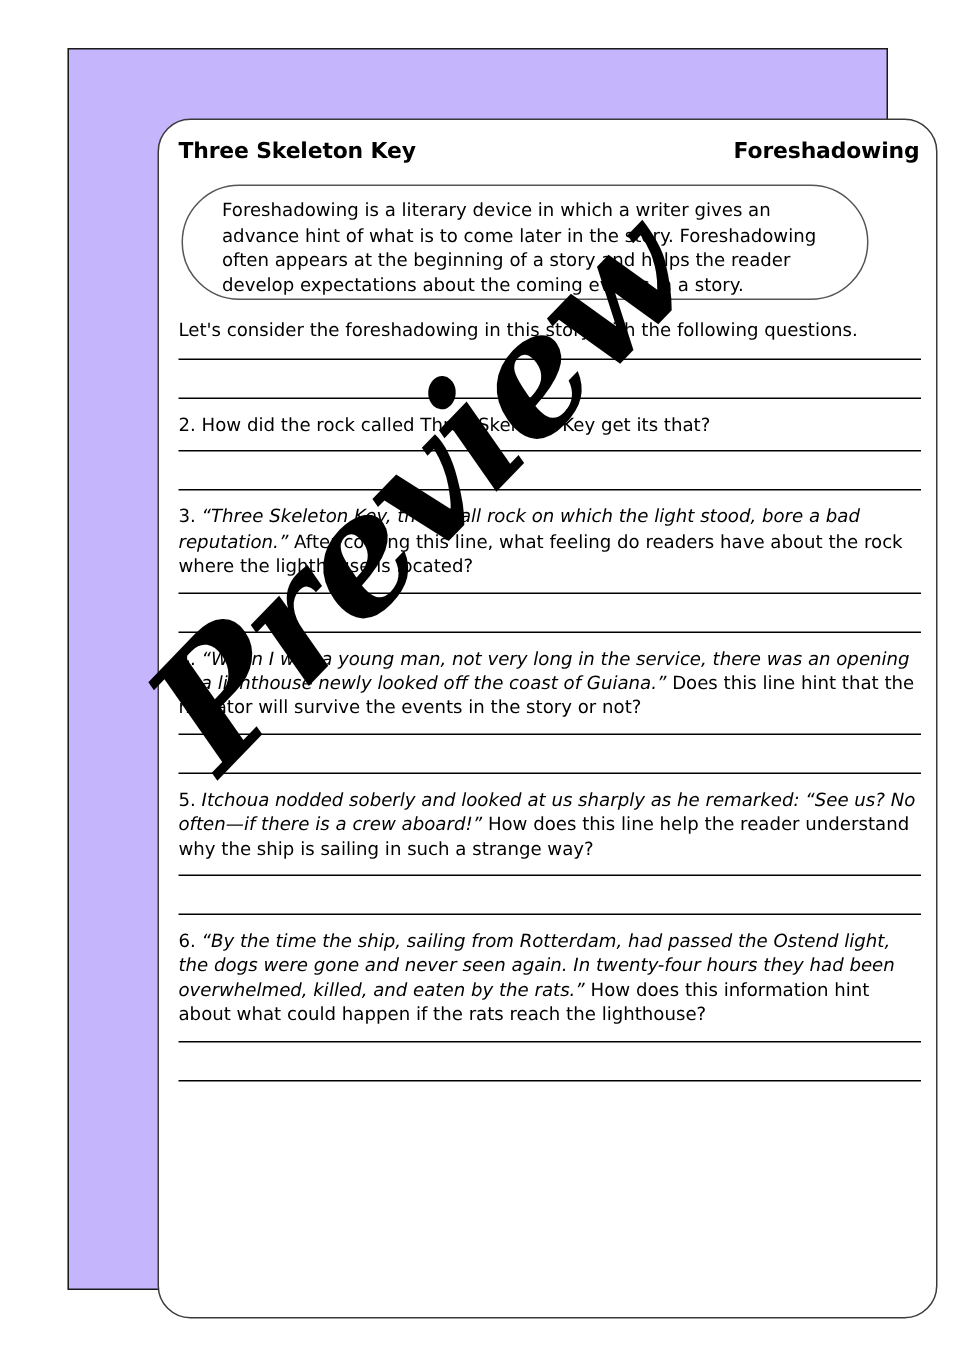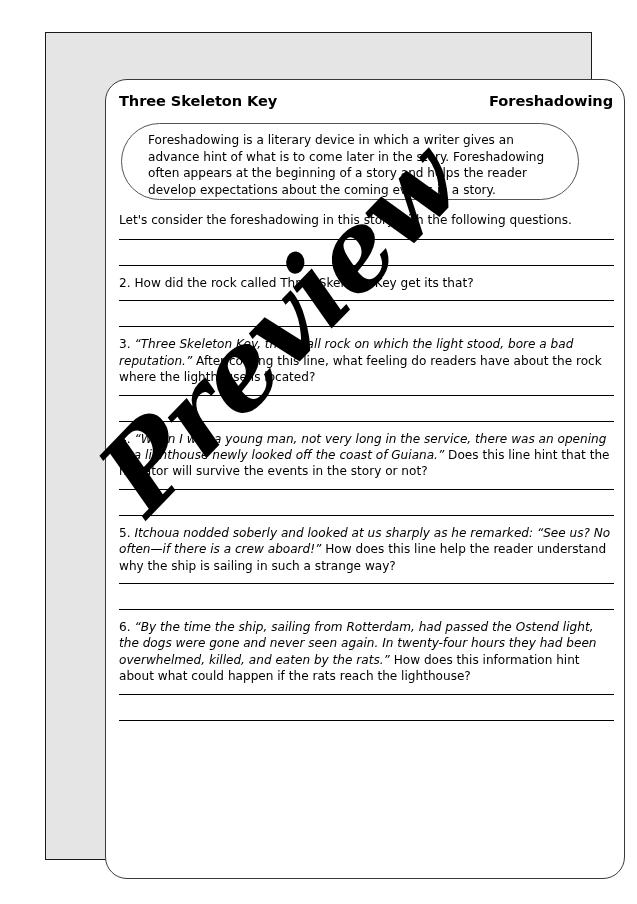--- a/index.html
+++ b/index.html
@@ -18,21 +18,21 @@
 
   
   .page-frame {
     position: absolute;
     left: 45px;
     top: 32px;
     width: 547px;
     height: 828px;
     border: 1.6px solid #1a1a1a;
     box-sizing: border-box;
-    background: #e5e5e5;
+    background: #c4b5fd;
   }
 
   
   .worksheet-card {
     position: absolute;
     left: 59px;
     top: 46px;
     width: 520px;
     height: 800px;
     border: 1.3px solid #3a3a3a;

